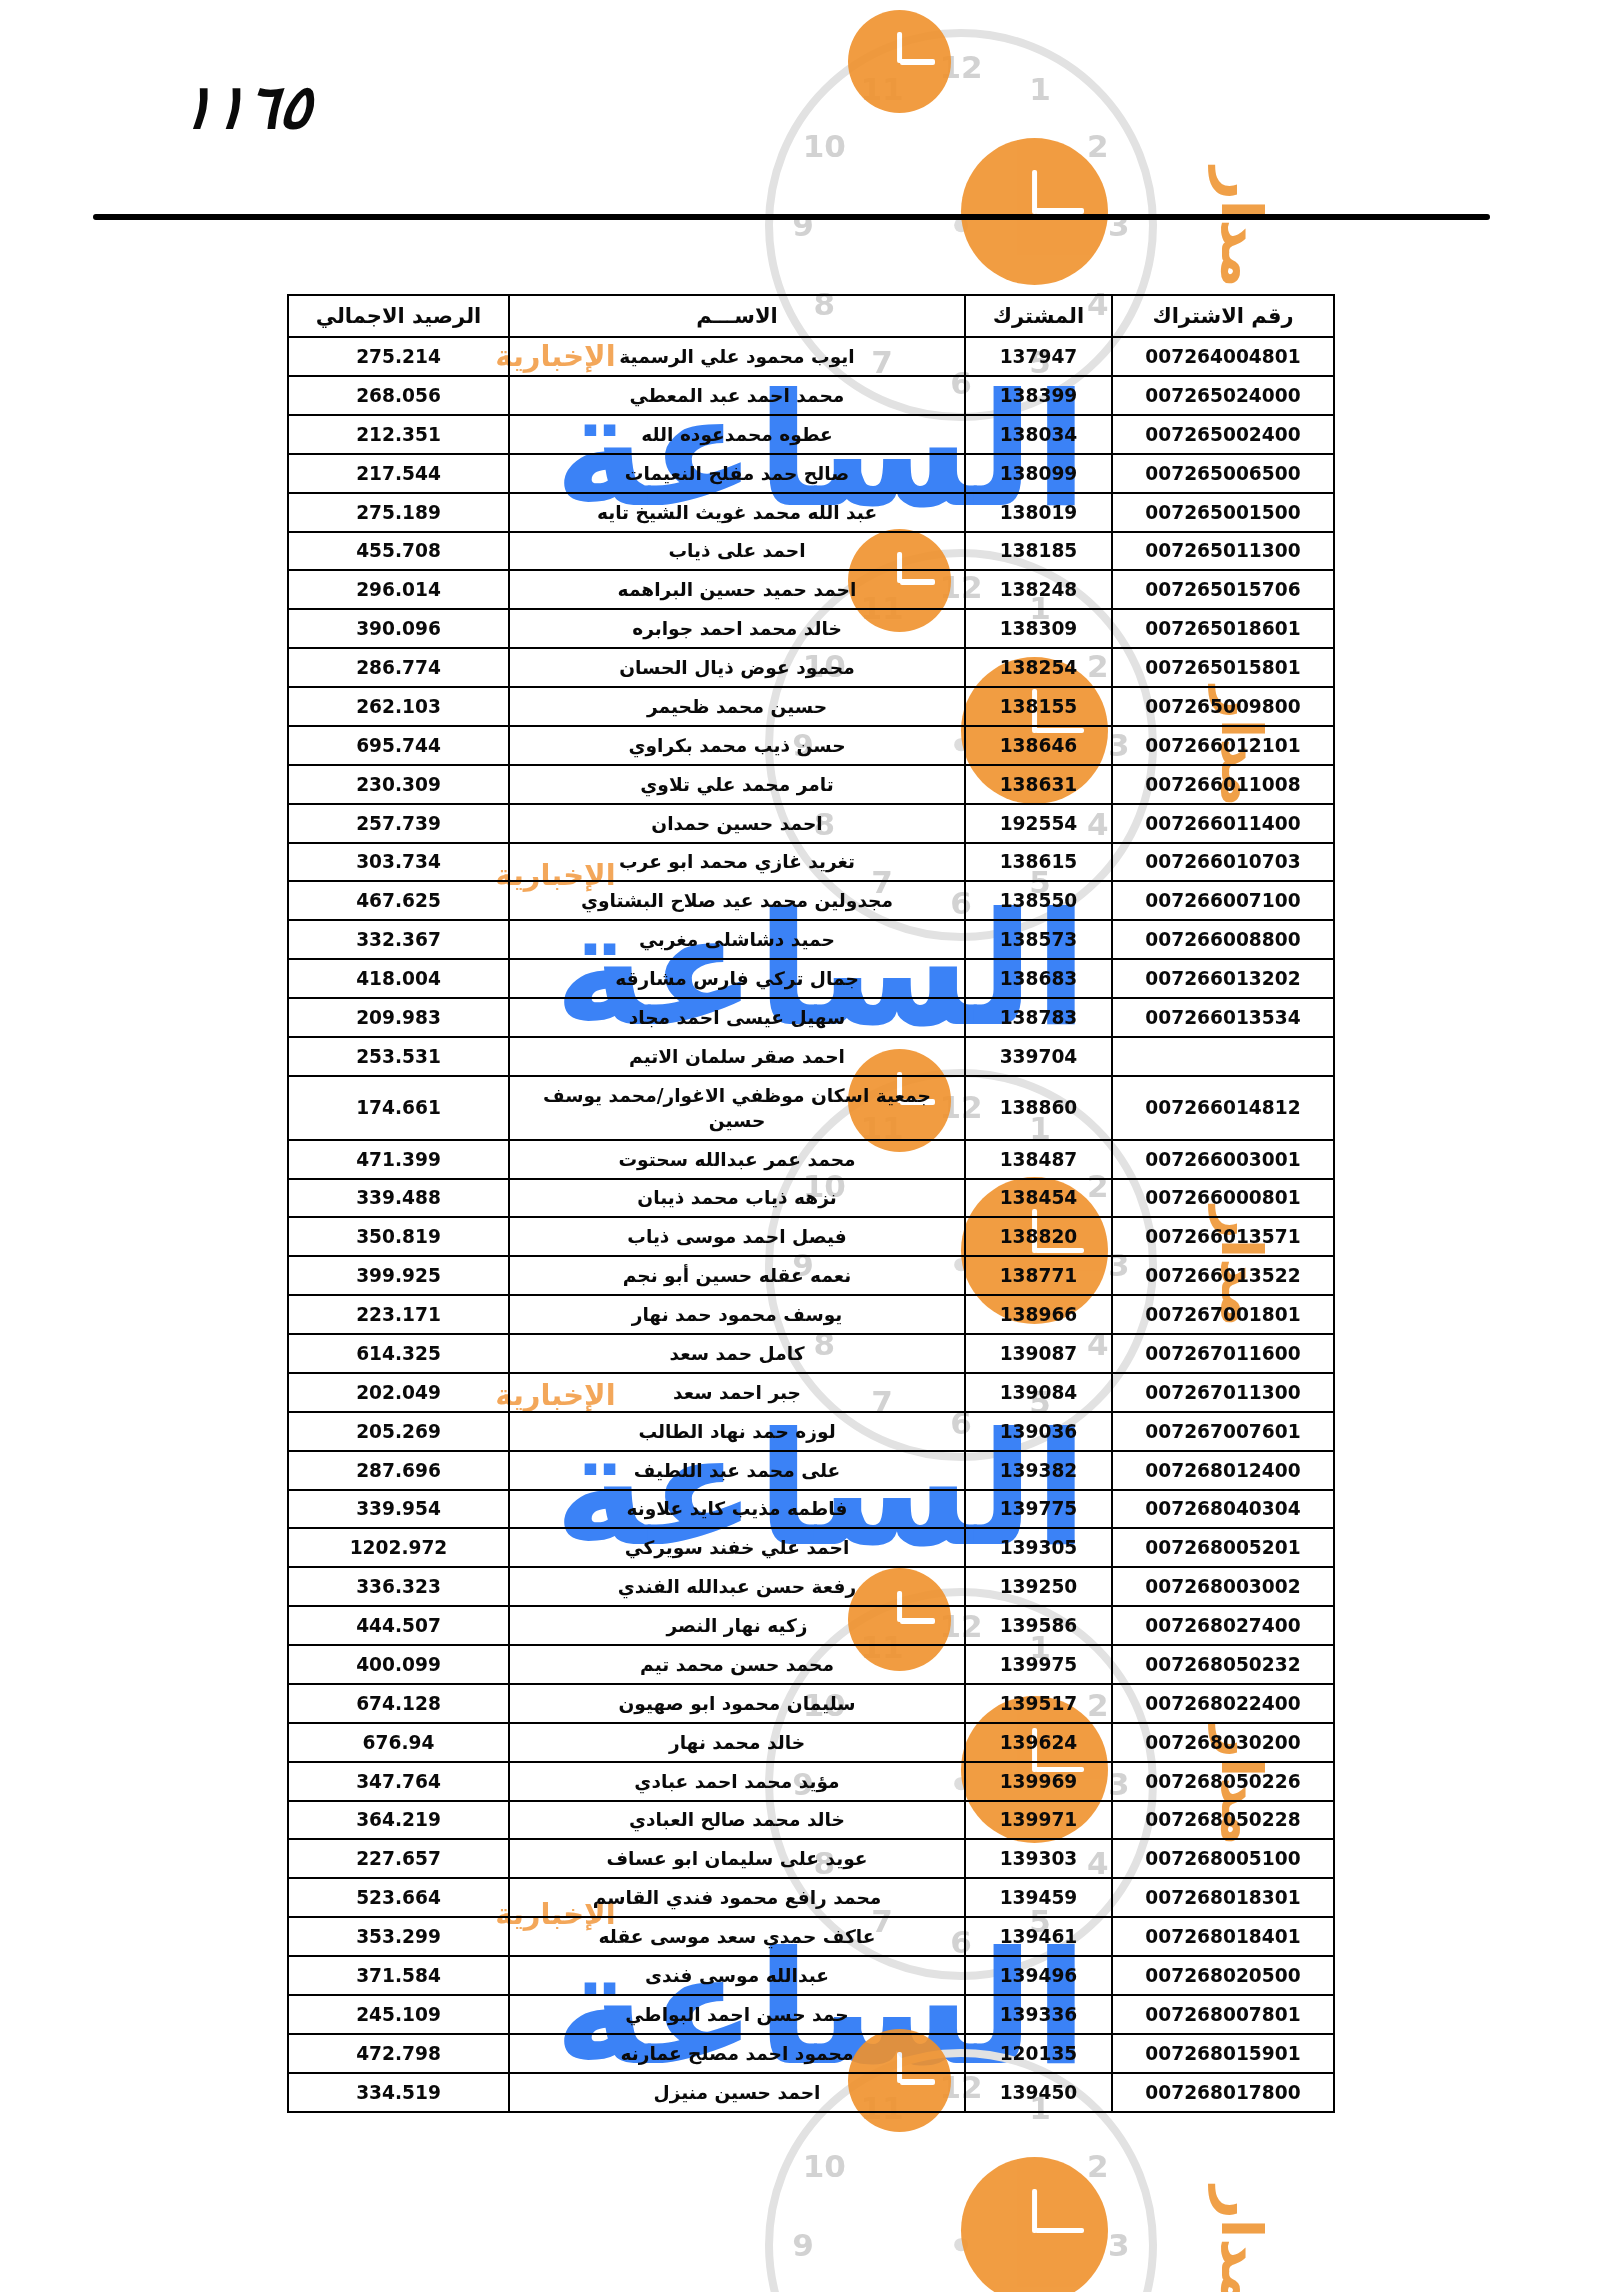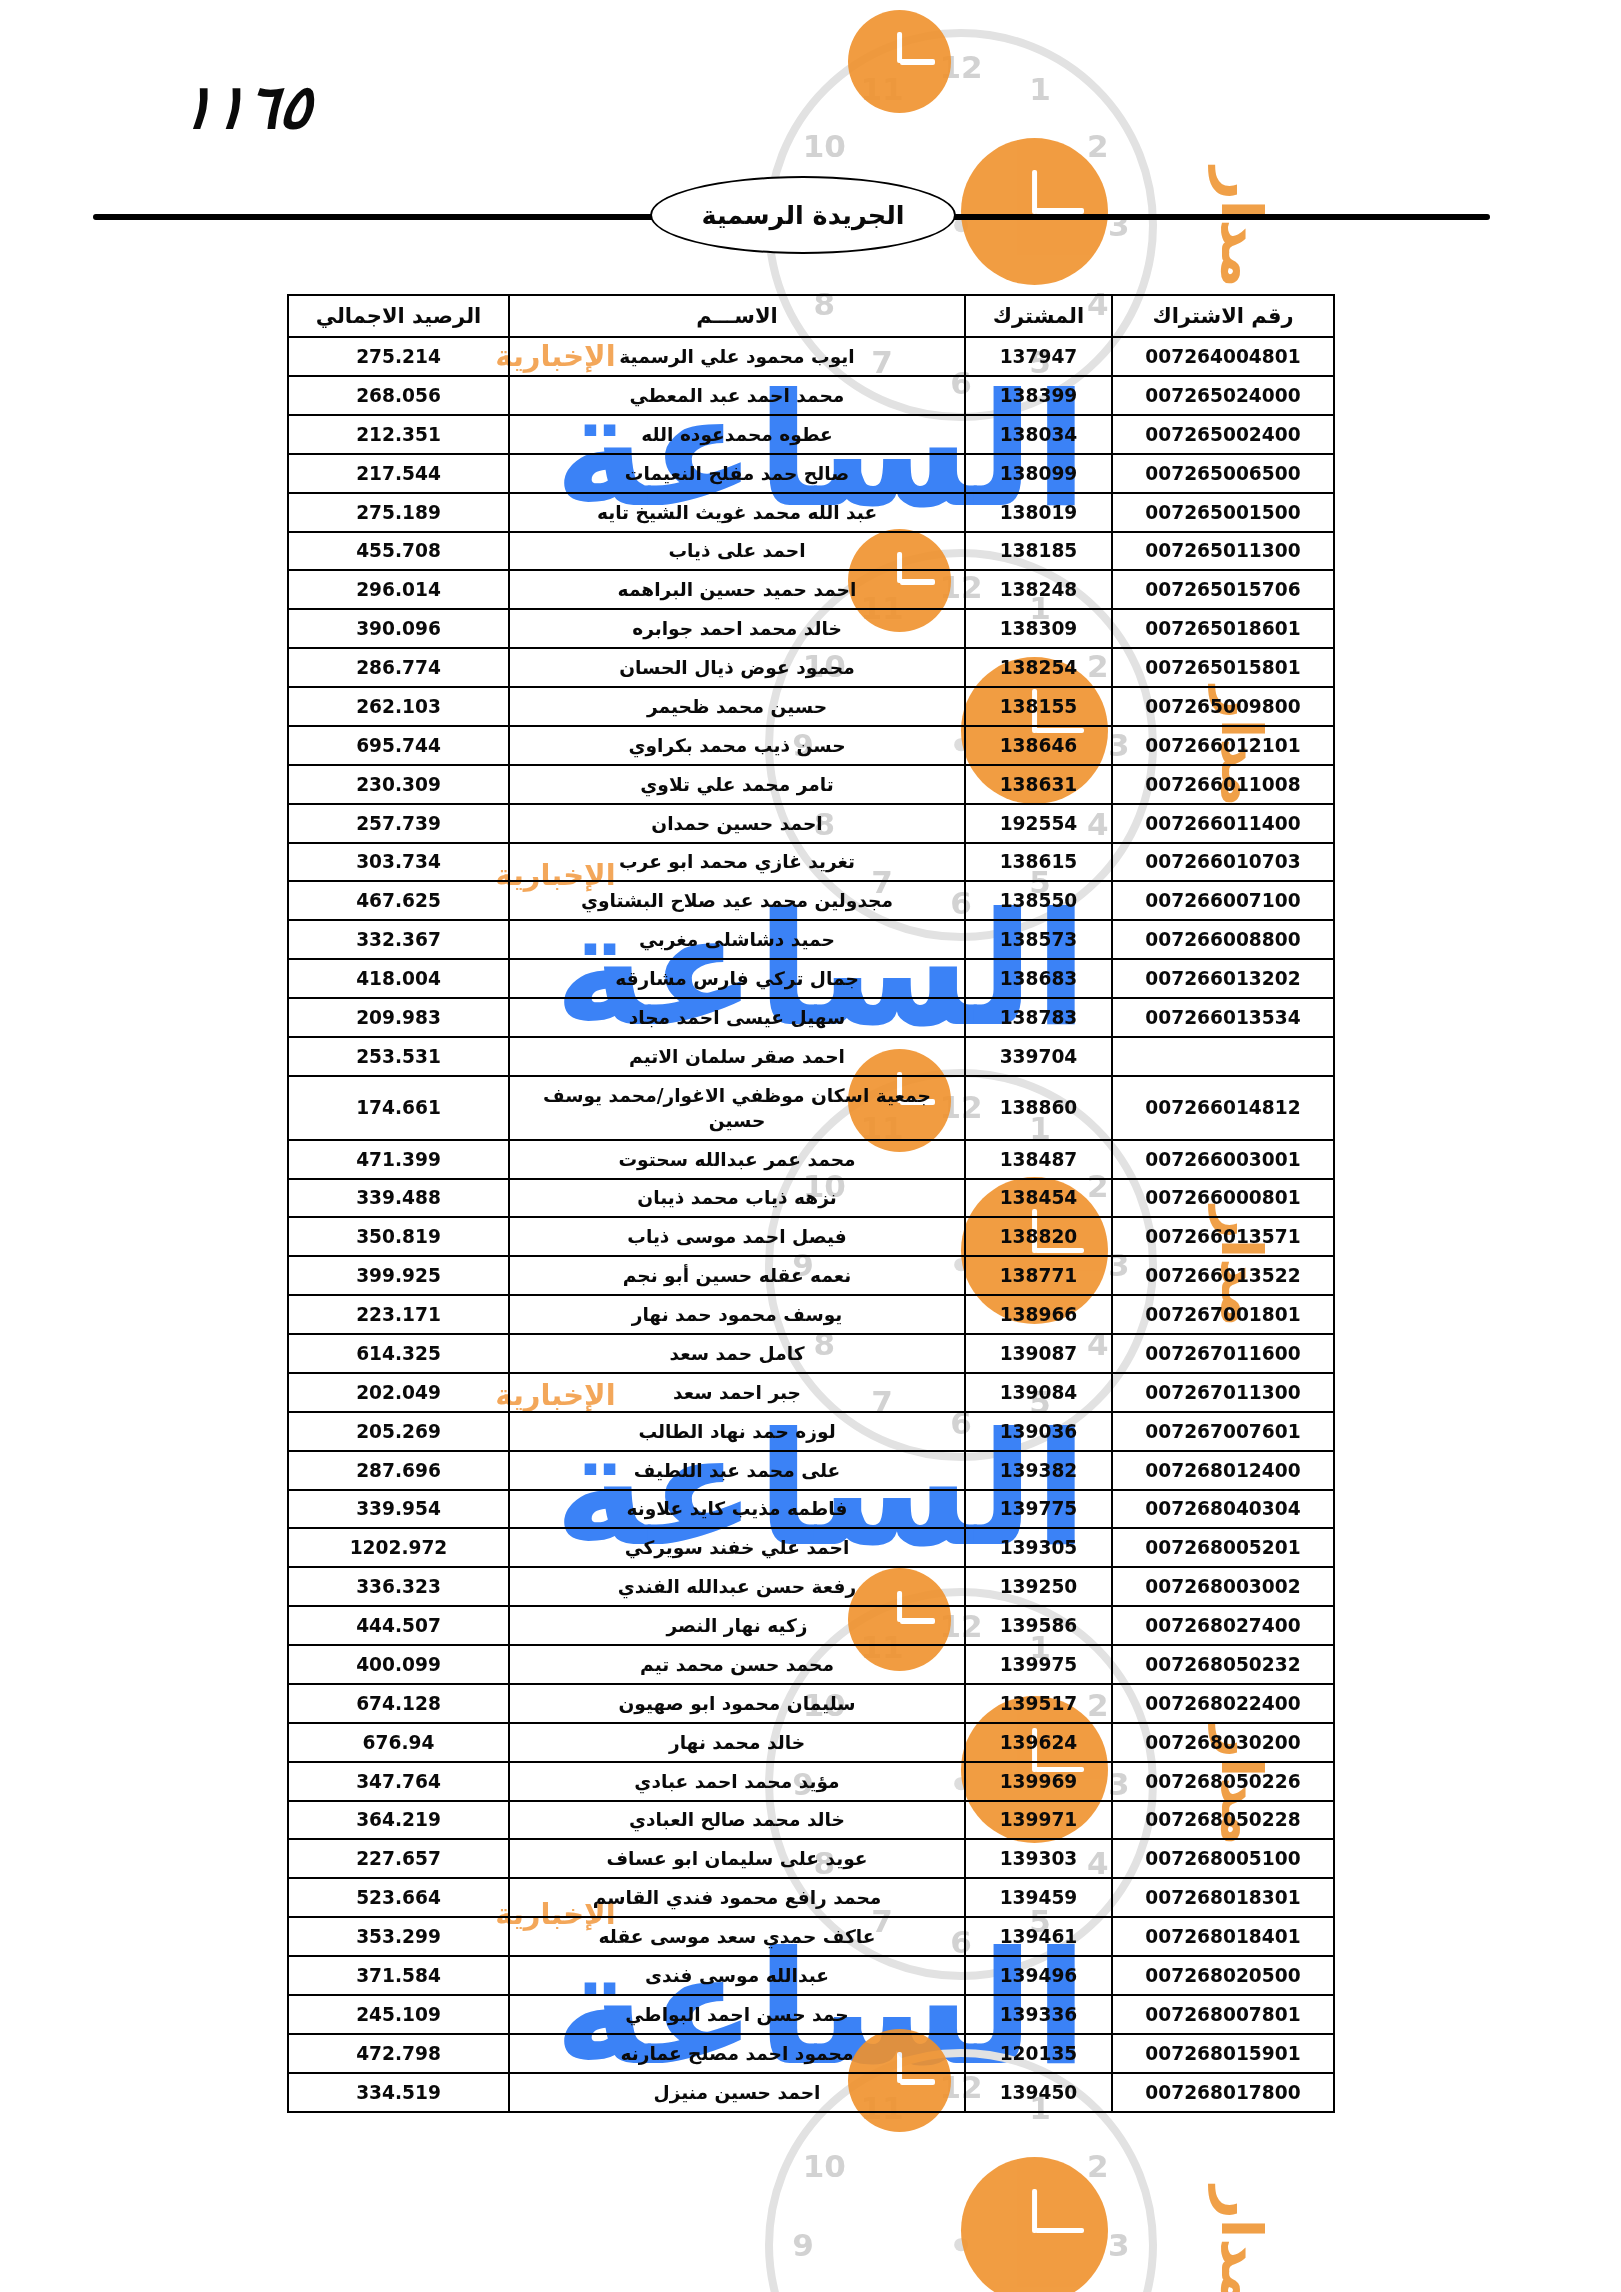--- a/index.html
+++ b/index.html
@@ -232,23 +232,20 @@
           <span class="wm-hand h2"></span>
         </div>
 
       <div class="wm-vert">مدار</div>
 
     </div>
   </div>
 
   <div class="page-number">١١٦٥</div>
   <div class="header-rule"></div>
-  <div class="header-ellipse">
-    <span class="header-title">الجريدة الرسمية</span>
-  </div>
 
   <table class="gazette-table">
     <colgroup>
       <col class="col-sub">
         <col class="col-subsc">
         <col class="col-name">
         <col class="col-bal">
     </colgroup>
     <thead>
       <tr>

